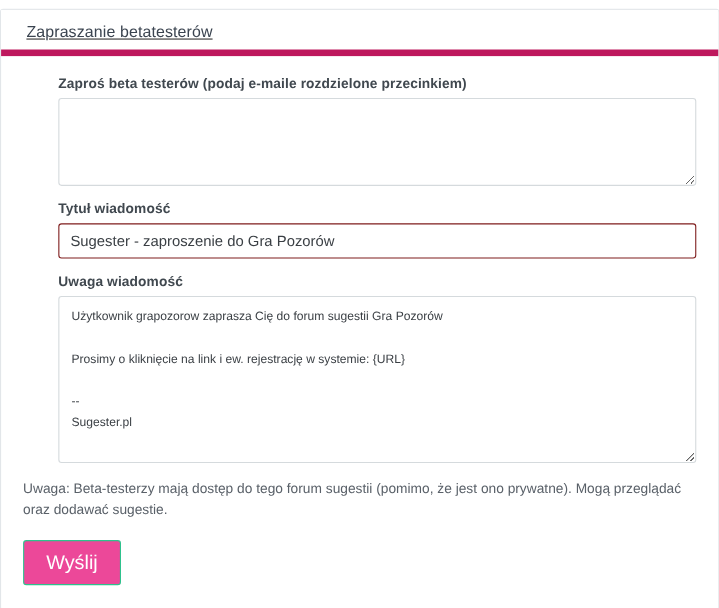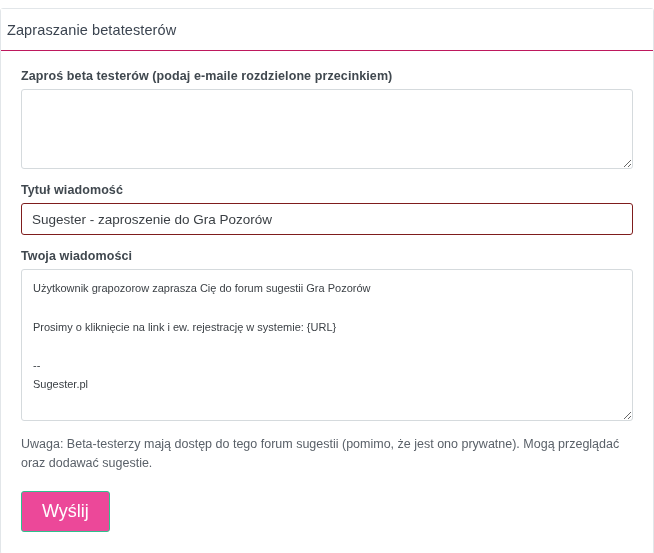--- a/index.html
+++ b/index.html
@@ -28,37 +28,39 @@
     top: 8px;
     width: 654px;
     background: #ffffff;
     border: 1px solid #e2e6e9;
     border-radius: 3px;
     box-sizing: border-box;
   }
   .panel-heading {
     height: 42px;
     line-height: 42px;
-    padding: 0 6px;
-    border-bottom: 1px solid #be185d;
+    padding: 0 23px;
+    border-bottom: 6px solid #be185d;
     background: #ffffff;
     box-sizing: border-box;
+    text-decoration: underline;
   }
   .panel-title {
     font-size: 14.5px;
     color: #3b4450;
     font-weight: normal;
     letter-spacing: 0.1px;
   }
   .panel-body {
     padding: 18px 20px 22px 20px;
     box-sizing: border-box;
   }
   .form-group {
     margin-bottom: 14px;
+    margin-left: 32px;
   }
   label.control-label {
     display: block;
     font-size: 12.5px;
     font-weight: bold;
     color: #40484f;
     margin-bottom: 6px;
     letter-spacing: 0.1px;
   }
   .emails-area {
@@ -143,21 +145,21 @@
         <label class="control-label">Zaproś beta testerów (podaj e-maile rozdzielone przecinkiem)</label>
         <textarea class="emails-area" placeholder="" style=""></textarea>
       </div>
 
       <div class="form-group">
         <label class="control-label">Tytuł wiadomość</label>
         <input class="title-input" type="text" value="Sugester - zaproszenie do Gra Pozorów" style="">
       </div>
 
       <div class="form-group">
-        <label class="control-label">Twoja wiadomości</label>
+        <label class="control-label">Uwaga wiadomość</label>
         <textarea class="message-area" placeholder="" style="">Użytkownik grapozorow zaprasza Cię do forum sugestii Gra Pozorów
 
 Prosimy o kliknięcie na link i ew. rejestrację w systemie: {URL}
 
 --
 Sugester.pl</textarea>
       </div>
 
       <div class="note">Uwaga: Beta-testerzy mają dostęp do tego forum sugestii (pomimo, że jest ono prywatne). Mogą przeglądać oraz dodawać sugestie.</div>
 

